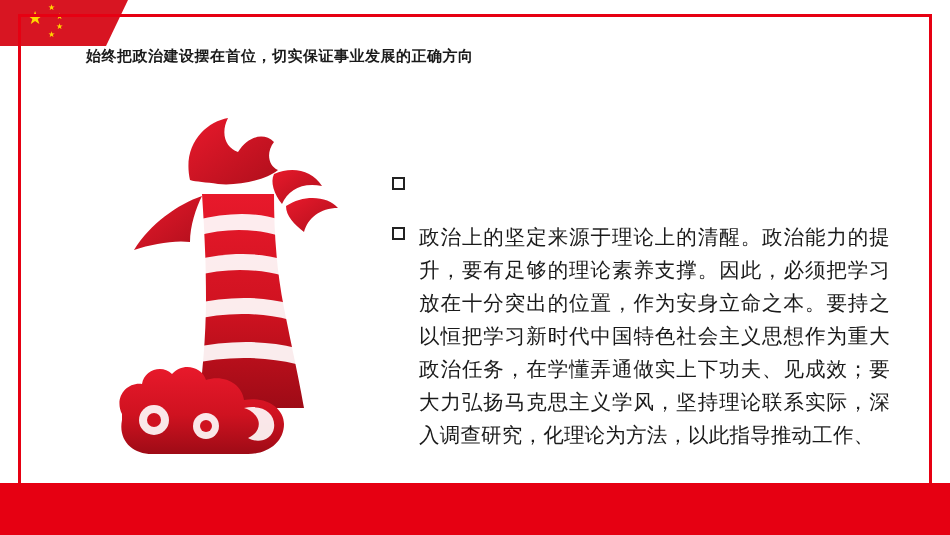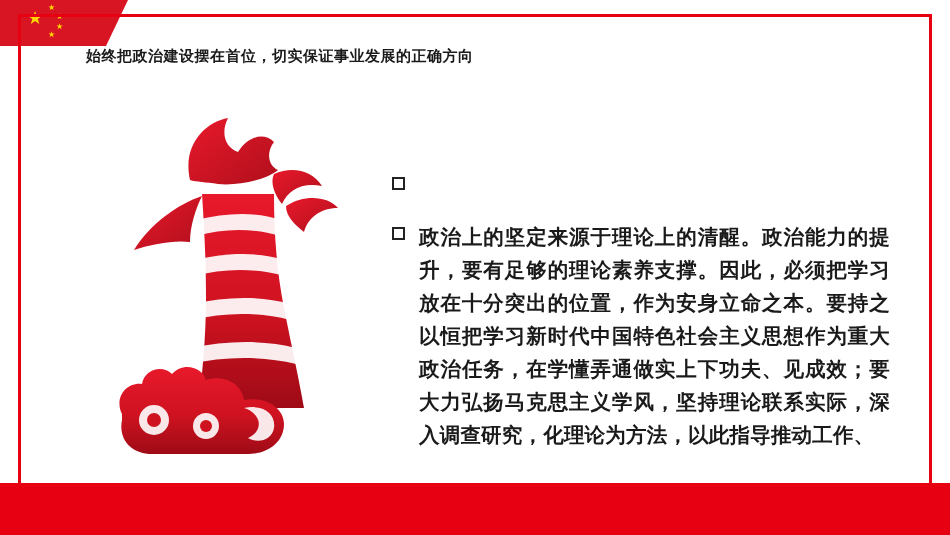--- a/index.html
+++ b/index.html
@@ -128,21 +128,21 @@
   .bullet-title {
     font-size: 21px;
     font-weight: bold;
     color: #1a1a1a;
     line-height: 30px;
     letter-spacing: 0.5px;
   }
 
   .bullet-body {
     font-size: 20.5px;
-    font-weight: bold;
+    font-weight: normal;
     color: #1a1a1a;
     line-height: 33px;
     letter-spacing: 0.2px;
     text-align: justify;
   }
 </style>
 </head>
 <body>
 
 <div class="slide">

